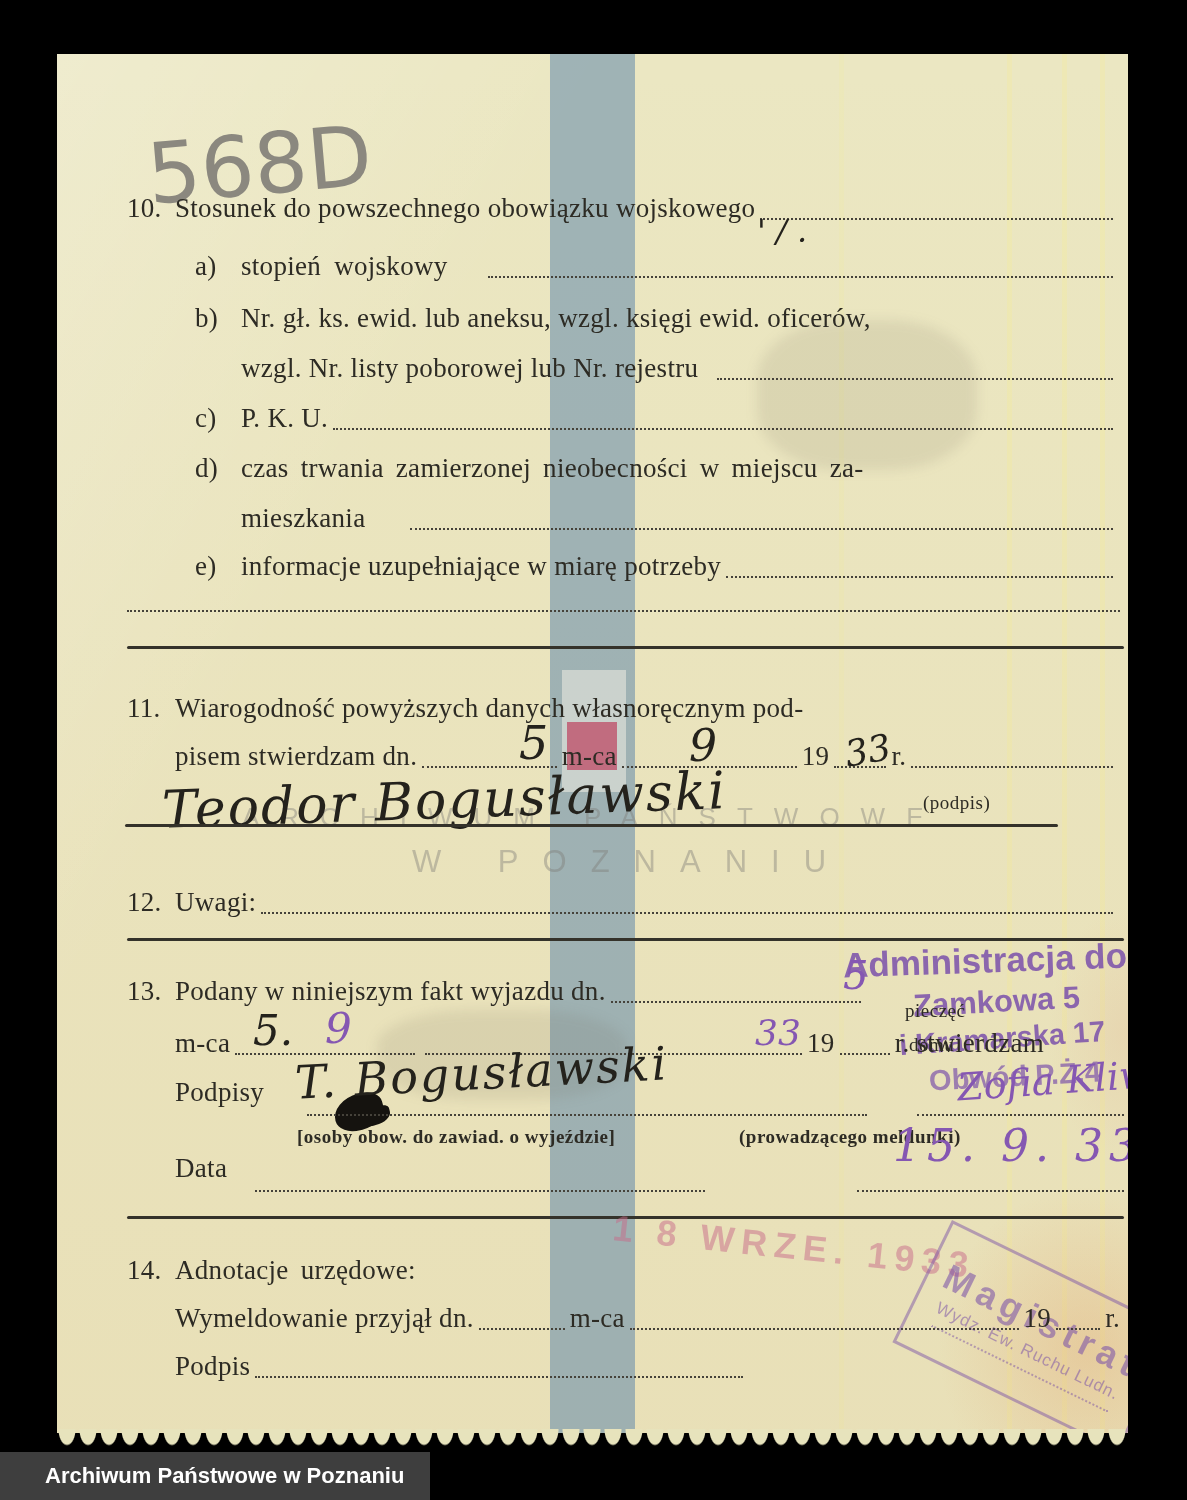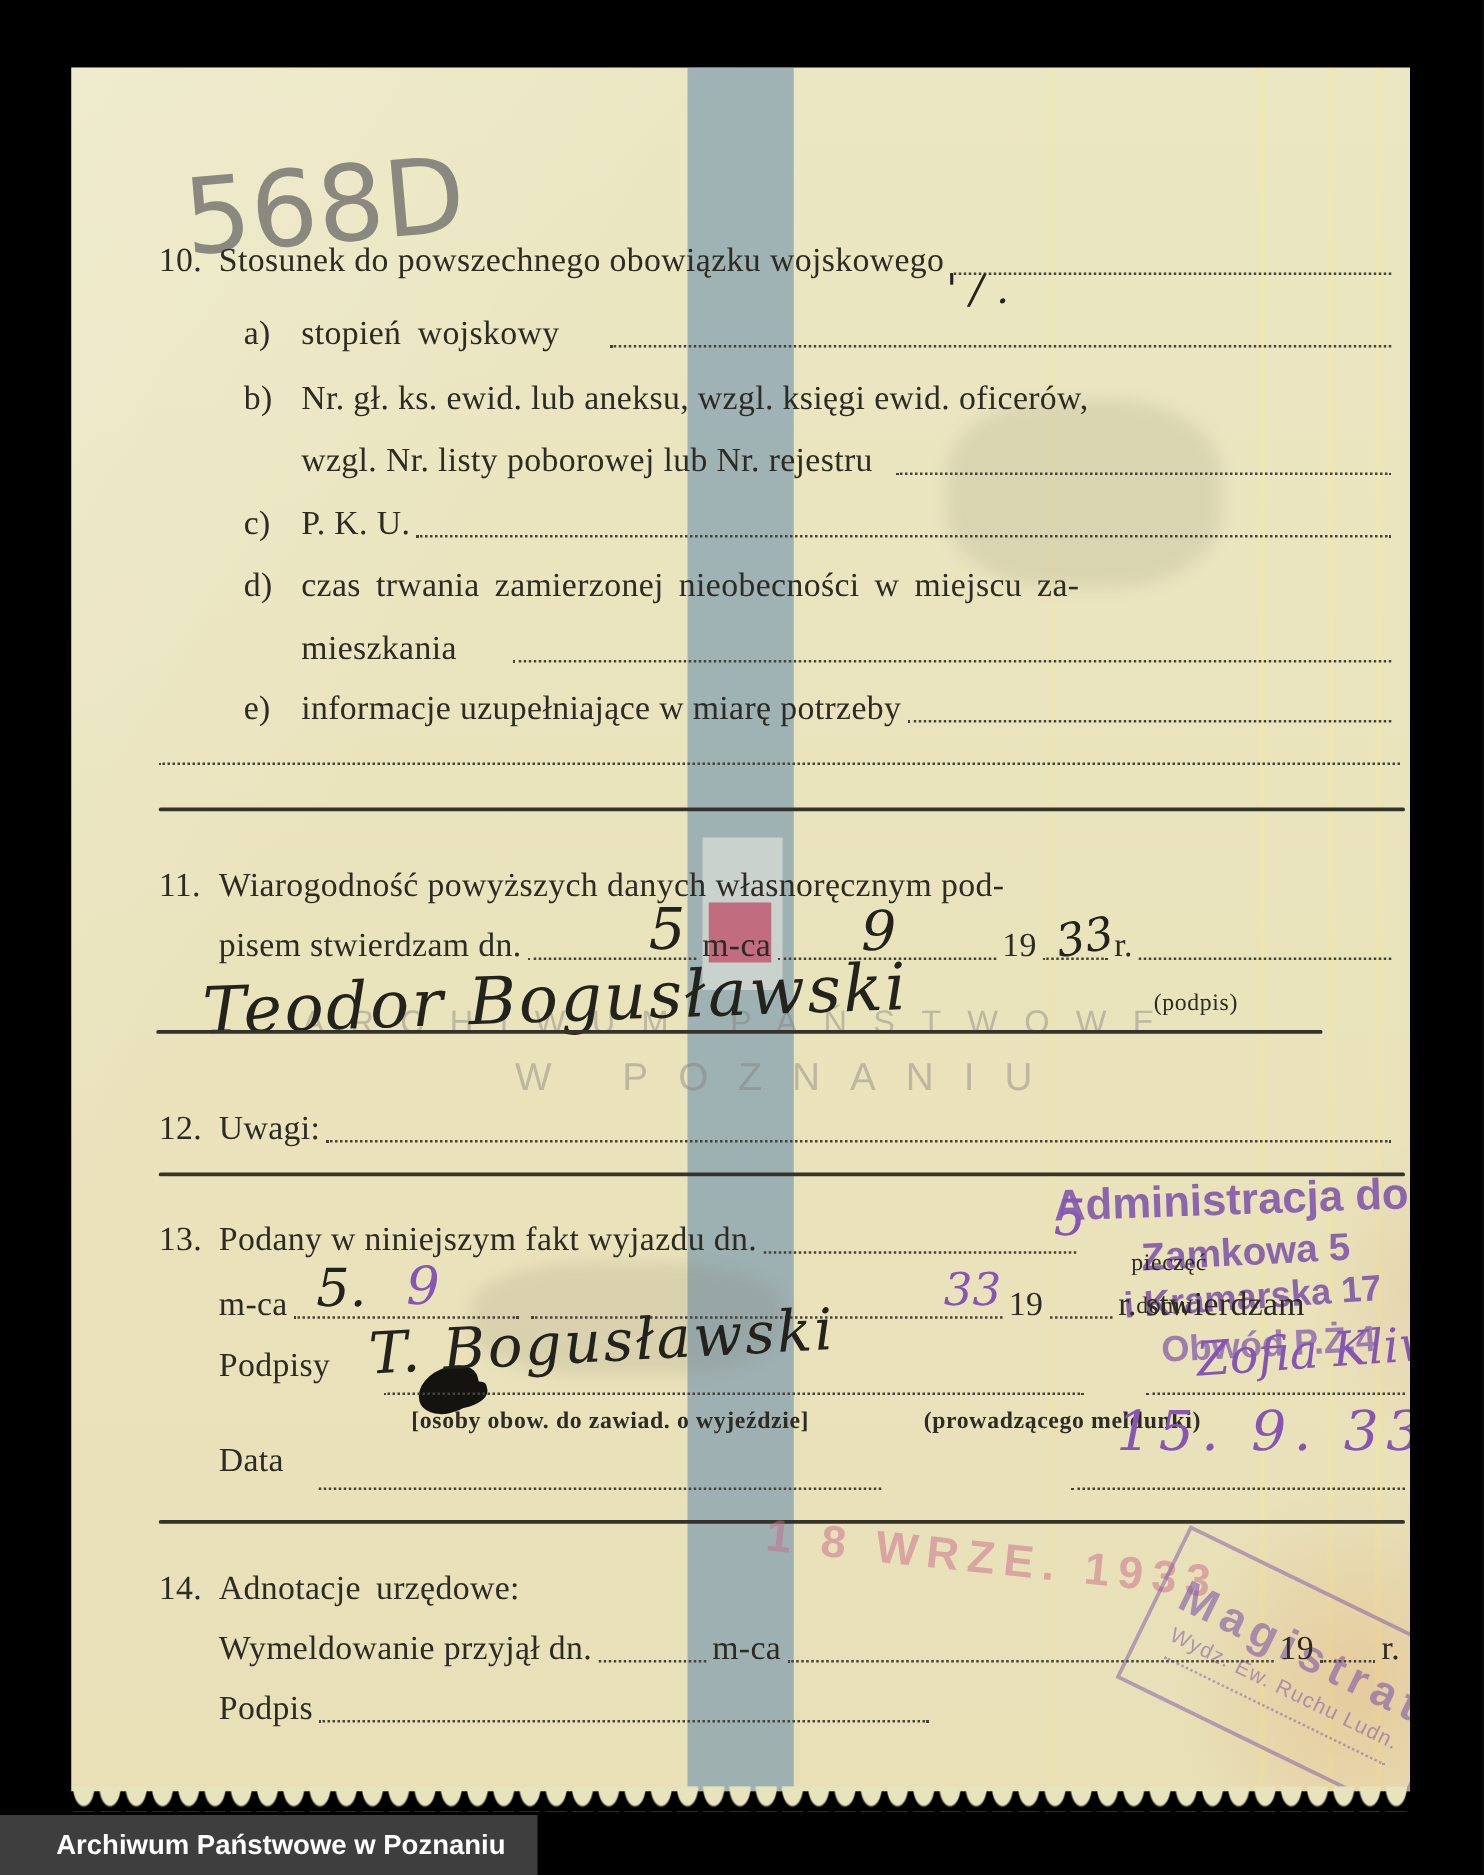--- a/index.html
+++ b/index.html
@@ -198,21 +198,21 @@
   <div class="hand purple" style="left:268px;top:950px;font-size:42px;">9</div>
   <div class="hand purple" style="left:698px;top:958px;font-size:36px;">33</div>
 
   <div class="row" style="top:1022px;left:118px;">
     <span class="t">Podpisy</span>
   </div>
   <div class="hand" style="left:238px;top:992px;font-size:46px;transform:rotate(-3deg);letter-spacing:2px;">T. Bogusławski</div>
   <div class="dotline" style="left:250px;width:560px;top:1060px;"></div>
   <div class="hand purple" style="left:900px;top:1004px;font-size:38px;transform:rotate(-4deg);">Zofia Kliwil</div>
   <div class="dotline" style="left:860px;right:4px;top:1060px;"></div>
-  <div class="row small" style="top:1066px;left:272px;font-weight:bold;">
+  <div class="row small" style="top:1066px;left:240px;font-weight:bold;">
     <span class="t">[osoby obow. do zawiad. o wyjeździe]</span>
   </div>
   <div class="row small" style="top:1066px;left:682px;font-weight:bold;">
     <span class="t">(prowadzącego meldunki)</span>
   </div>
   <div class="row" style="top:1098px;left:118px;">
     <span class="t">Data</span>
   </div>
   <div class="dotline" style="left:198px;width:450px;top:1136px;"></div>
   <div class="hand purple" style="left:836px;top:1066px;font-size:44px;letter-spacing:6px;">15. 9. 33</div>

